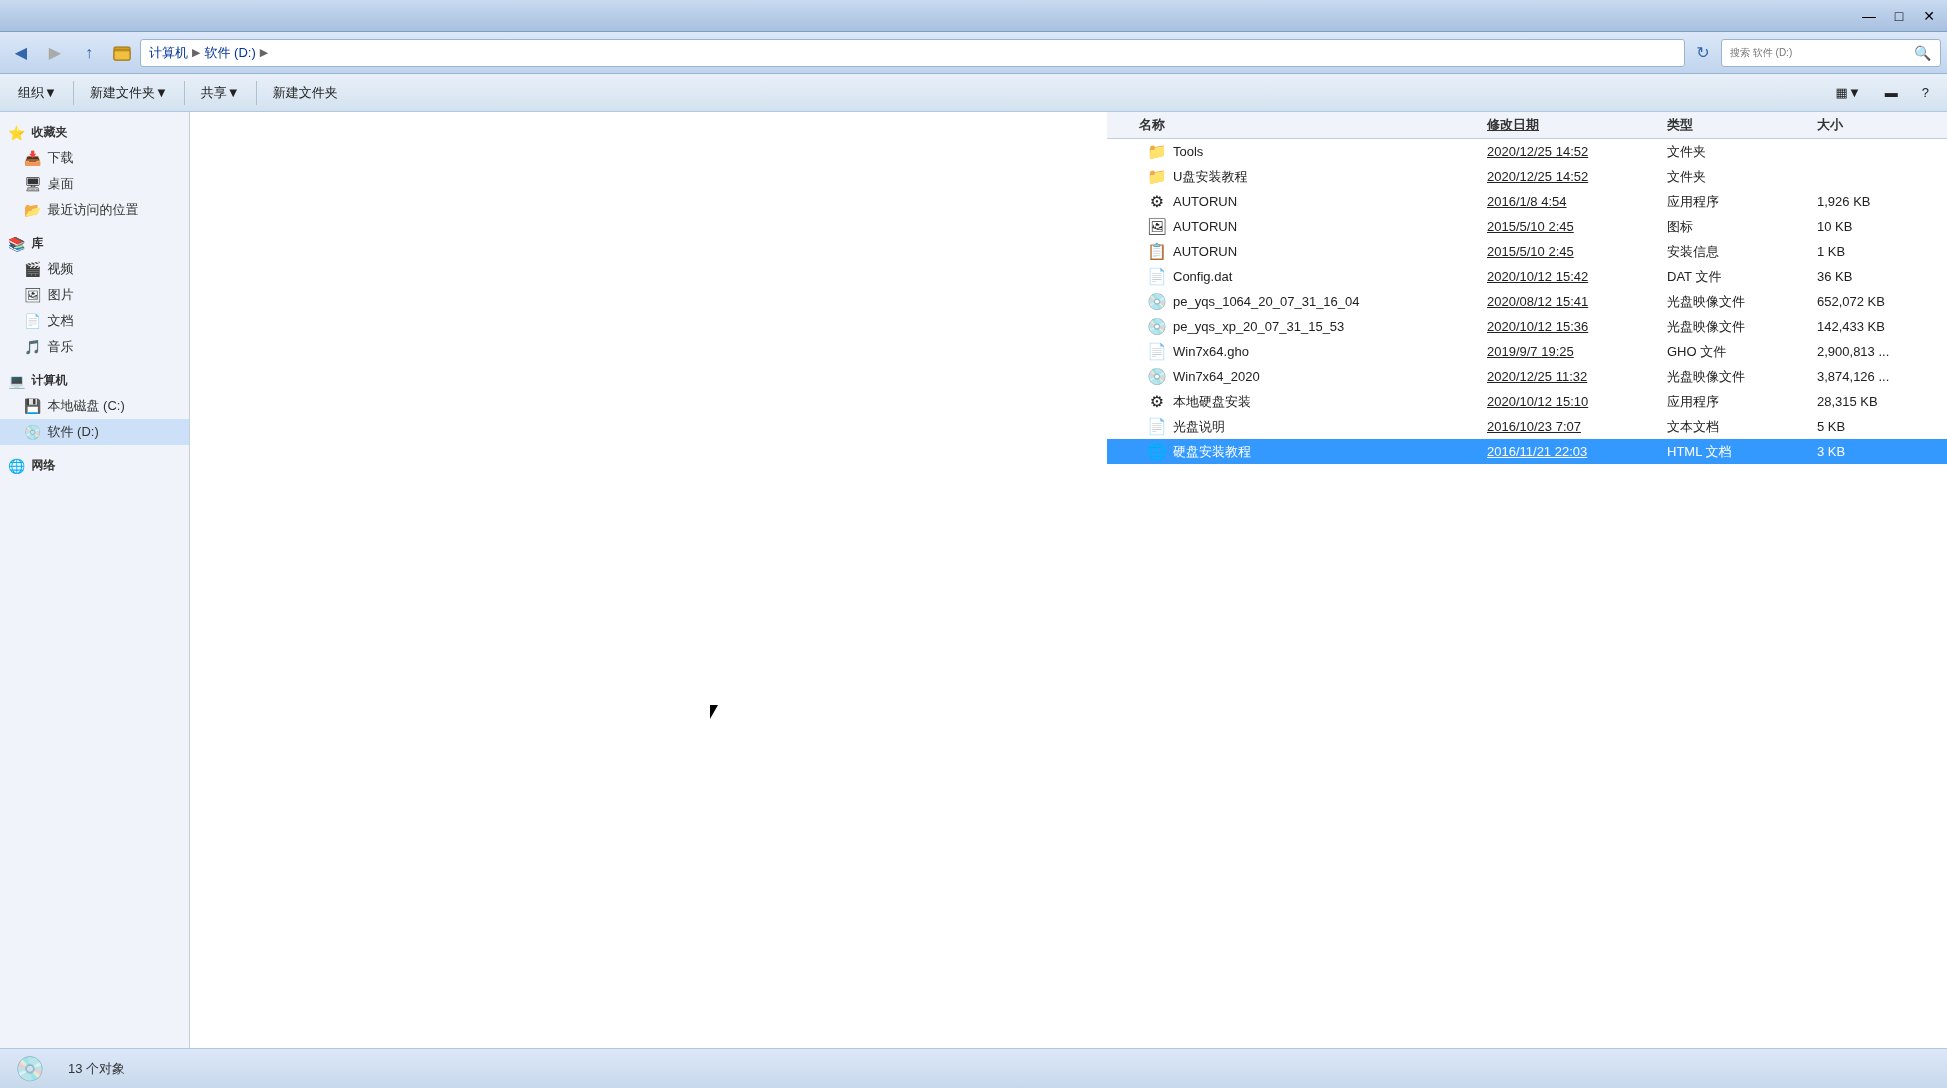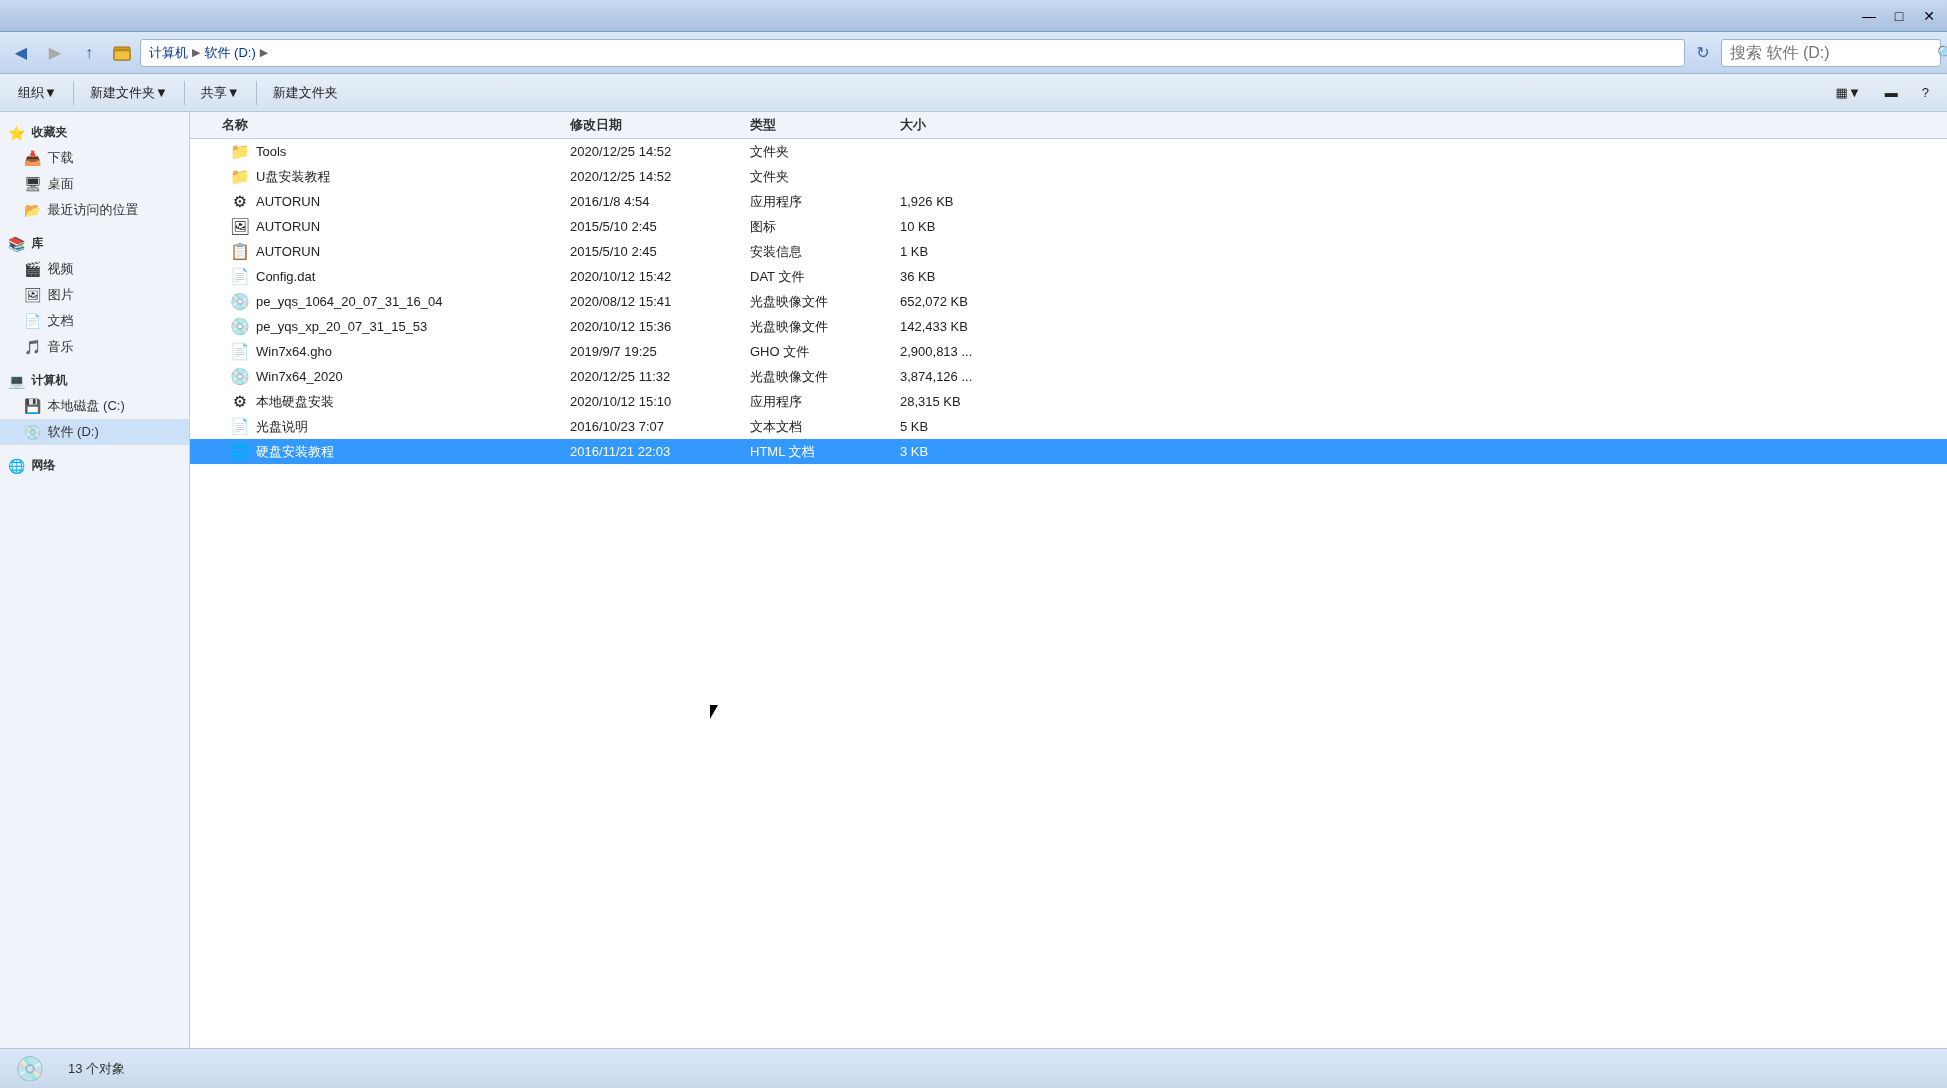--- a/index.html
+++ b/index.html
@@ -89,21 +89,21 @@
       border: 1px solid #9ab5d0;
       border-radius: 3px;
       display: flex;
       align-items: center;
       padding: 0 8px;
     }
     .search-bar input {
       border: none;
       outline: none;
       flex: 1;
-      font-size: 16px;
+      font-size: 10px;
       color: #999;
       background: transparent;
     }
     .search-icon { color: #666; font-size: 14px; cursor: pointer; }
 
     
     .toolbar {
       height: 38px;
       background: linear-gradient(to bottom, #e8f0f8 0%, #d4e2f0 100%);
       display: flex;
@@ -174,33 +174,34 @@
       margin-right: 6px;
       font-size: 14px;
     }
 
     
     .file-area {
       flex: 1;
       display: flex;
       flex-direction: column;
       background: #fff;
+      align-items: flex-end;
     }
     .file-list-header {
       display: flex;
       align-items: center;
       padding: 4px 0;
       border-bottom: 1px solid #c0d0e0;
       background: #f0f4fa;
       font-size: 13px;
       color: #333;
       font-weight: bold;
     }
     .col-name { width: 380px; padding-left: 32px; }
-    .col-date { width: 180px; }
+    .col-date { width: 180px; text-decoration: underline; }
     .col-type { width: 150px; }
     .col-size { width: 130px; }
     .file-list {
       flex: 1;
       overflow-y: auto;
     }
     .file-row {
       display: flex;
       align-items: center;
       padding: 3px 0;

